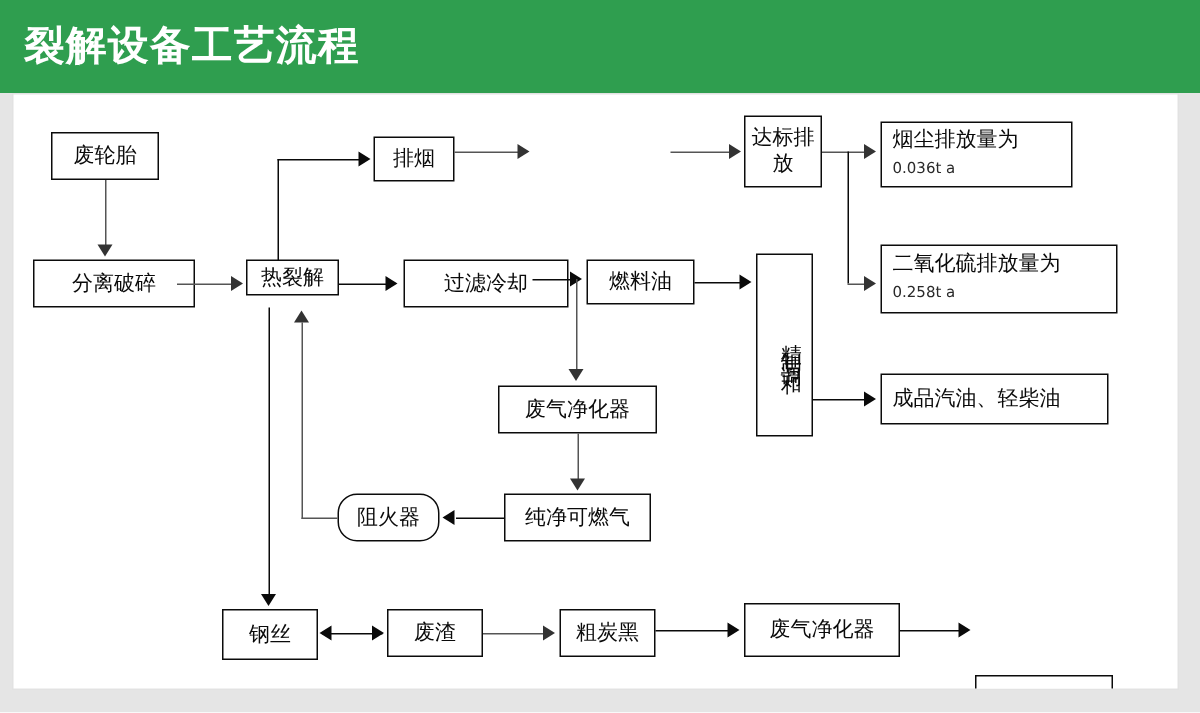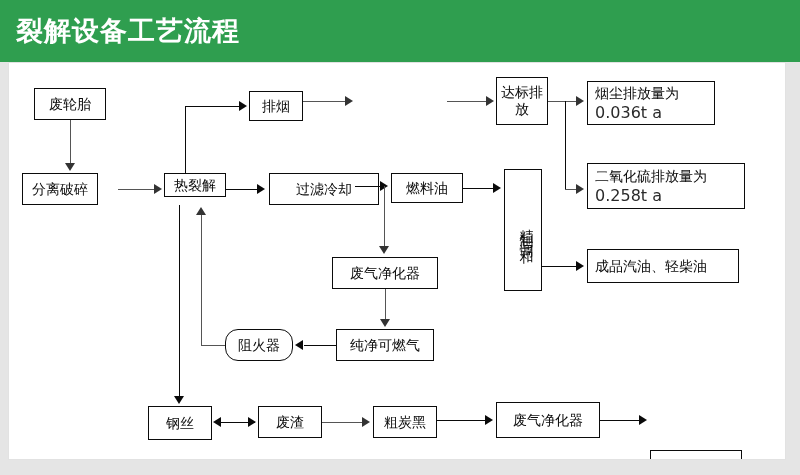--- a/index.html
+++ b/index.html
@@ -34,21 +34,21 @@
     font-size:14px;line-height:17px;
     font-family:"DejaVu Sans","Liberation Sans",sans-serif;
     padding:1px 3px;
   }
   .node.leftalign{justify-content:flex-start;text-align:right;padding-left:7px;}
   .node.stack{
     writing-mode:vertical-rl;text-orientation:upright;
     letter-spacing:5px;line-height:22px;
     align-items:center;justify-content:center;
   }
-  .node .l2{font-size:16px;color:#2a2a2a;display:block;margin-top:2px;}
+  .node .l2{font-size:10px;color:#2a2a2a;display:block;margin-top:2px;}
   .node .cell{display:block;width:100%;}
   
   .hline{position:absolute;height:0;border-top:1.4px solid #555;}
   .vline{position:absolute;width:0;border-left:1.4px solid #555;}
   .hline.dark{border-top-color:#0a0a0a;}
   .vline.dark{border-left-color:#0a0a0a;}
   .ah{position:absolute;width:0;height:0;
       border-top:5px solid transparent;border-bottom:5px solid transparent;}
   .ah.right{border-left:8px solid #333;}
   .ah.left{border-right:8px solid #333;}
@@ -68,21 +68,21 @@
   <div id="header">
     <div id="title">裂解设备工艺流程</div>
   </div>
 
   <div id="canvas">
 
     <div class="node" style="left:25px;top:25px;width:72px;height:32px;">
       <span class="cell">废轮胎</span>
     </div>
 
-    <div class="node" style="left:13px;top:110px;width:76px;height:32px;">
+    <div class="node" style="left:13px;top:110px;width:108px;height:32px;">
       <span class="cell">分离破碎</span>
     </div>
 
     <div class="node" style="left:155px;top:110px;width:62px;height:24px;align-items:center;">
       <span class="cell">热裂解</span>
     </div>
 
     <div class="node" style="left:240px;top:28px;width:54px;height:30px;">
       <span class="cell">排烟</span>
     </div>

